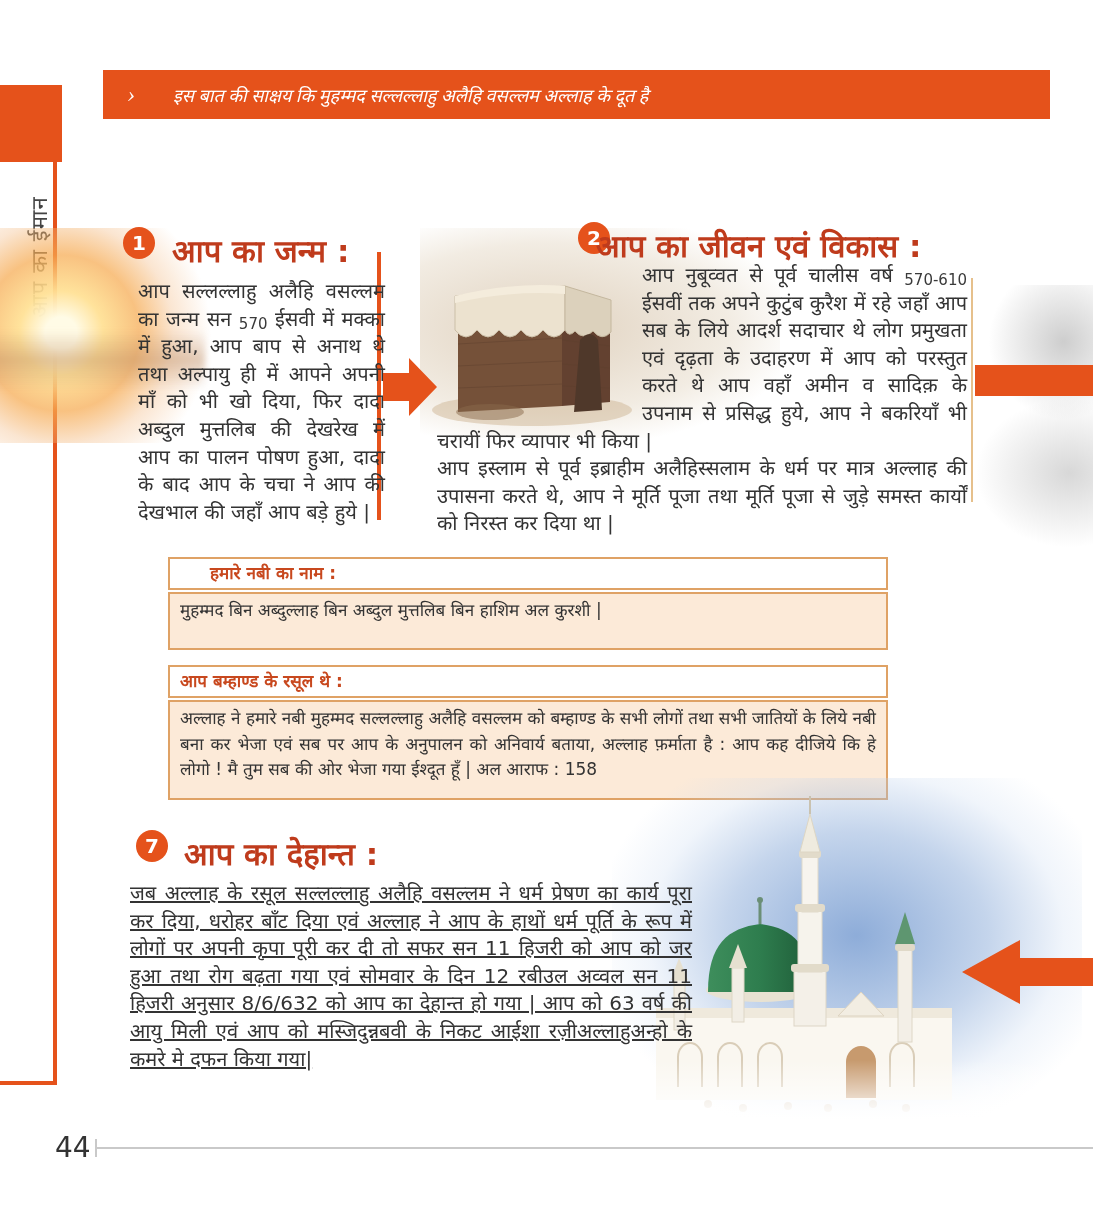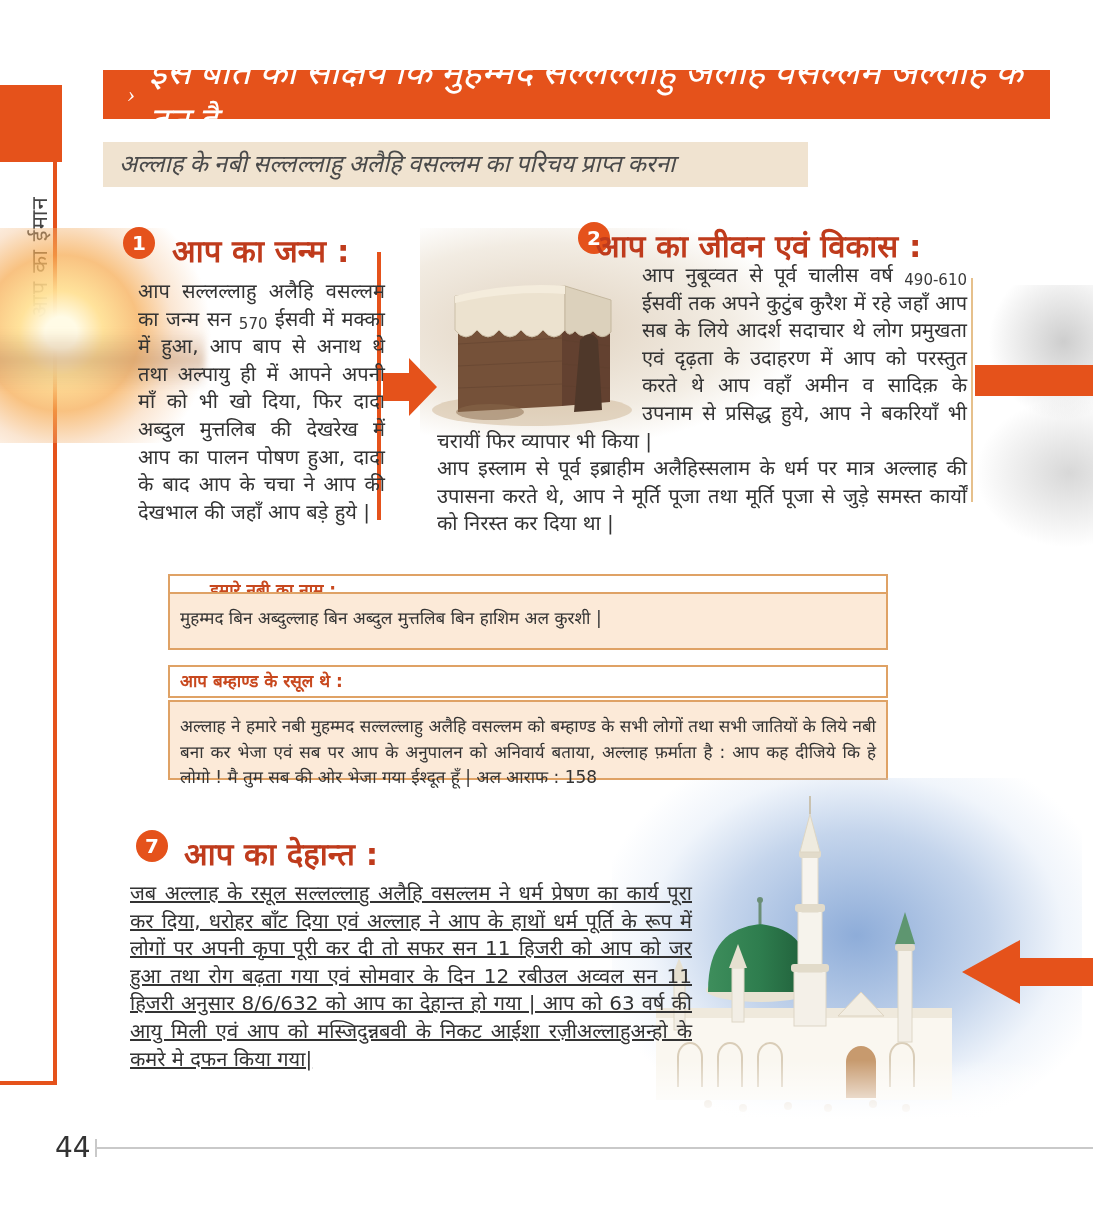--- a/index.html
+++ b/index.html
@@ -12,21 +12,21 @@
   .side-vline{left:53px;top:162px;width:4px;height:923px;background:#E5521B;}
   .side-foot{left:0;top:1081px;width:57px;height:4px;background:#E5521B;}
   .sidebar-label{left:-40px;top:242px;width:156px;text-align:center;
      transform:rotate(-90deg);transform-origin:center;font-size:22px;color:#444;
      font-family:"DejaVu Sans",sans-serif;letter-spacing:1px;white-space:nowrap;}
 
   
   .main-header{left:103px;top:70px;width:947px;height:49px;background:#E5521B;color:#fff;
      display:flex;align-items:center;font-family:"Liberation Serif",serif;font-style:italic;}
   .main-header .marker{font-size:24px;margin:0 14px 0 24px;}
-  .main-header .title{font-size:36px;}
+  .main-header .title{font-size:18px;margin-left:24px;}
   .sub-header{left:103px;top:142px;width:705px;height:45px;background:#F0E3D0;color:#4a4a4a;
      font-family:"Liberation Serif",serif;font-style:italic;font-size:24px;line-height:45px;
      padding-left:16px;box-sizing:border-box;}
 
   
   .badge{width:32px;height:32px;border-radius:50%;background:#E5521B;color:#fff;
      display:flex;align-items:center;justify-content:center;font-size:20px;font-weight:bold;}
   .sec-title{font-size:31px;font-weight:bold;color:#BF3B1C;white-space:nowrap;}
 
   
@@ -57,21 +57,21 @@
   .smoke1{left:988px;top:285px;width:105px;height:135px;pointer-events:none;
      background:radial-gradient(ellipse at 72% 42%,rgba(125,125,125,.38),rgba(140,140,140,0) 70%);}
   .smoke2{left:975px;top:398px;width:118px;height:150px;pointer-events:none;
      background:radial-gradient(ellipse at 80% 50%,rgba(135,135,135,.33),rgba(150,150,150,0) 70%);}
 
   
   .ibox-head{left:168px;width:720px;height:33px;background:#fff;border:2px solid #DFA265;
      box-sizing:border-box;color:#C8481E;font-weight:bold;font-size:17px;line-height:29px;
      padding-left:10px;}
   .ibox-body{left:168px;width:720px;background:#FCEAD8;border:2px solid #DFA265;
-     box-sizing:border-box;font-size:17px;line-height:1.5;color:#333;padding:12px 10px;}
+     box-sizing:border-box;font-size:17px;line-height:1.5;color:#333;padding:4px 10px;}
   .ibox-body.justify{text-align:justify;}
 
   
   .death-para{left:130px;top:880px;width:562px;z-index:3;text-decoration:underline;}
 
   
   .sky{left:612px;top:778px;width:470px;height:350px;pointer-events:none;
      background:radial-gradient(ellipse at 52% 45%,rgba(122,158,210,.85) 0%,rgba(148,178,220,.55) 38%,
        rgba(198,216,240,.26) 60%,rgba(230,240,250,0) 76%);}
   .mosque-svg{left:648px;top:792px;width:322px;height:332px;z-index:1;}
@@ -95,21 +95,20 @@
 
   <div class="abs corner-square"></div>
   <div class="abs side-vline"></div>
   <div class="abs side-foot"></div>
   <div class="abs sidebar-label">आप का ईमान</div>
 
   <div class="abs main-header">
     <span class="marker">›</span>
     <span class="title">इस बात की साक्षय कि मुहम्मद सल्लल्लाहु अलैहि वसल्लम अल्लाह के दूत है</span>
   </div>
-  <div class="abs sub-header">अल्लाह के नबी सल्लल्लाहु अलैहि वसल्लम का परिचय प्राप्त करना</div>
 
   <div class="abs sunrise"></div>
   <div class="abs sunrise-band"></div>
 
   <div class="abs badge" style="left:123px;top:227px;">1</div>
   <div class="abs sec-title" style="left:172px;top:229px;">आप का जन्म :</div>
   <div class="abs para z2" style="left:138px;top:278px;width:247px;">
     <span>आप सल्लल्लाहु अलैहि वसल्लम का जन्म सन </span><span class="yr">570</span><span> ईसवी में मक्का में हुआ, आप बाप से अनाथ थे तथा अल्पायु ही में आपने अपनी माँ को भी खो दिया, फिर दादा अब्दुल मुत्तलिब की देखरेख में आप का पालन पोषण हुआ, दादा के बाद आप के चचा ने आप की देखभाल की जहाँ आप बड़े हुये |</span>
   </div>
   <div class="abs col1-vline"></div>
@@ -135,36 +134,36 @@
     <path d="M135,54 L181,68 L181,100 Q172,110 163,99 Q153,109 145,99 Q139,106 135,98 Z" fill="#DCD1BC" stroke="#C4B79E" stroke-width="1"></path>
     <path d="M25,64 Q80,50 135,54 L135,62 Q80,58 25,71 Z" fill="#F4ECDC"></path>
     <path d="M150,108 Q160,96 168,108 L172,178 L144,180 Z" fill="#4F382A"></path>
     <ellipse cx="60" cy="180" rx="34" ry="8" fill="#8A6A4C" opacity="0.5"></ellipse>
   </svg>
 
   <div class="abs badge" style="left:578px;top:222px;">2</div>
   <div class="abs sec-title" style="left:596px;top:224px;">आप का जीवन एवं विकास :</div>
   <div class="abs para life-block">
     <div class="life-spacer"></div>
-    <span>आप नुबूव्वत से पूर्व चालीस वर्ष </span><span class="yr">490-610</span><span> ईसवीं तक अपने कुटुंब कुरैश में रहे जहाँ आप सब के लिये आदर्श सदाचार  थे लोग प्रमुखता एवं दृढ़ता के उदाहरण में आप को परस्तुत करते थे आप वहाँ अमीन व सादिक़ के उपनाम से प्रसिद्ध हुये, आप ने बकरियाँ भी चरायीं फिर व्यापार भी किया |</span>
+    <span>आप नुबूव्वत से पूर्व चालीस वर्ष </span><span class="yr">570-610</span><span> ईसवीं तक अपने कुटुंब कुरैश में रहे जहाँ आप सब के लिये आदर्श सदाचार  थे लोग प्रमुखता एवं दृढ़ता के उदाहरण में आप को परस्तुत करते थे आप वहाँ अमीन व सादिक़ के उपनाम से प्रसिद्ध हुये, आप ने बकरियाँ भी चरायीं फिर व्यापार भी किया |</span>
     <div>आप इस्लाम से पूर्व इब्राहीम अलैहिस्सलाम के धर्म पर मात्र अल्लाह की उपासना करते थे, आप ने मूर्ति पूजा तथा मूर्ति पूजा से जुड़े समस्त कार्यों को निरस्त कर दिया  था |</div>
   </div>
 
   <div class="abs tan-vline"></div>
   <div class="abs smoke1"></div>
   <div class="abs smoke2"></div>
   <div class="abs right-bar"></div>
 
-  <div class="abs ibox-head" style="top:574px;padding-left:40px;">हमारे नबी का नाम :</div>
+  <div class="abs ibox-head" style="top:557px;padding-left:40px;">हमारे नबी का नाम :</div>
   <div class="abs ibox-body" style="top:592px;height:58px;">
     <div>मुहम्मद बिन अब्दुल्लाह बिन अब्दुल मुत्तलिब बिन हाशिम अल कुरशी |</div>
   </div>
 
   <div class="abs ibox-head" style="top:665px;">आप बम्हाण्ड के रसूल थे :</div>
-  <div class="abs ibox-body justify" style="top:700px;height:80px;">अल्लाह ने हमारे नबी मुहम्मद सल्लल्लाहु अलैहि वसल्लम को बम्हाण्ड के सभी लोगों तथा सभी जातियों के लिये नबी बना कर भेजा एवं सब पर आप के अनुपालन को अनिवार्य बताया, अल्लाह फ़र्माता है : आप कह दीजिये कि हे लोगो ! मै तुम सब की ओर भेजा गया ईश्दूत हूँ | अल आराफ : 158</div>
+  <div class="abs ibox-body justify" style="top:700px;height:100px;">अल्लाह ने हमारे नबी मुहम्मद सल्लल्लाहु अलैहि वसल्लम को बम्हाण्ड के सभी लोगों तथा सभी जातियों के लिये नबी बना कर भेजा एवं सब पर आप के अनुपालन को अनिवार्य बताया, अल्लाह फ़र्माता है : आप कह दीजिये कि हे लोगो ! मै तुम सब की ओर भेजा गया ईश्दूत हूँ | अल आराफ : 158</div>
 
   <div class="abs sky"></div>
   <svg class="abs mosque-svg" viewBox="0 0 322 332">
     <defs>
       <linearGradient id="domeG" x1="0" y1="0" x2="1" y2="0">
         <stop offset="0" stop-color="#3E8E5C"></stop>
           <stop offset="0.5" stop-color="#2E7D4E"></stop>
           <stop offset="1" stop-color="#1F5C38"></stop>
       </linearGradient>
     </defs>

